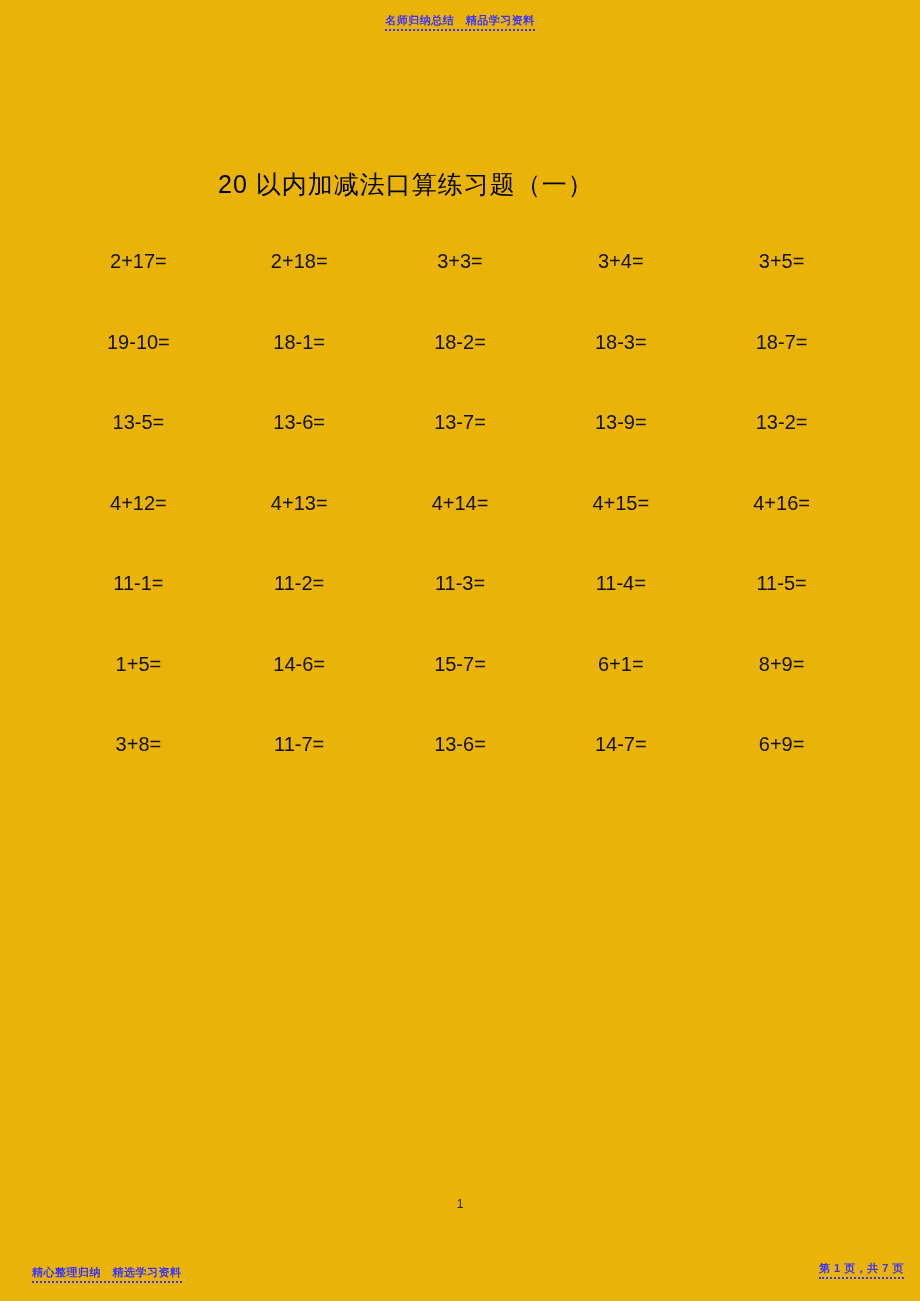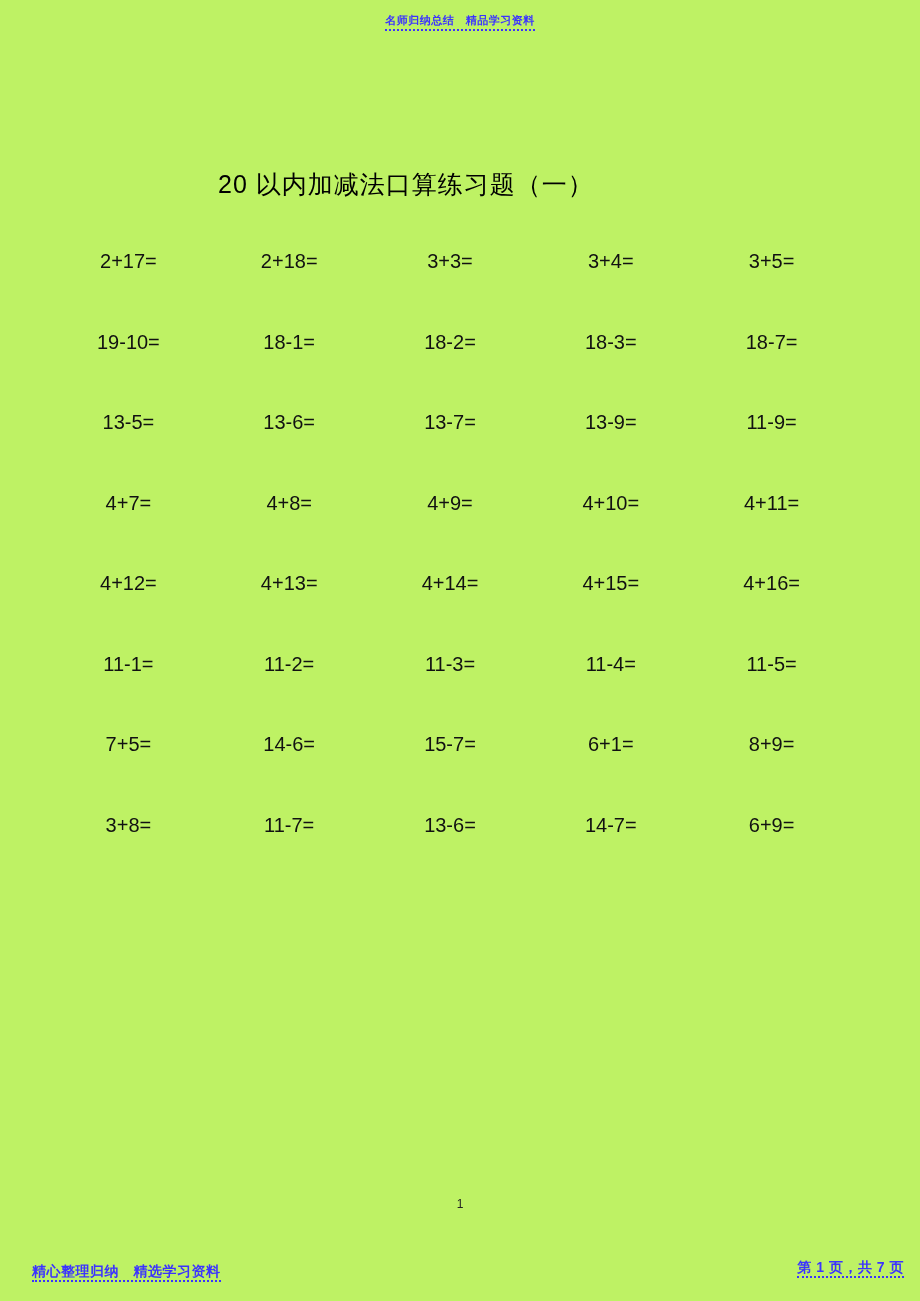--- a/index.html
+++ b/index.html
@@ -9,21 +9,21 @@
   }
   body {
     font-family: "Liberation Sans", "DejaVu Sans", sans-serif;
     color: #000000;
   }
   .page {
     position: relative;
     width: 920px;
     height: 1301px;
     overflow: hidden;
-    background: #bef264;
+    background: #eab308;
   }
 
   
   .wm-header {
     position: absolute;
     top: 10px;
     left: 0;
     width: 920px;
     text-align: center;
   }
@@ -50,21 +50,21 @@
     font-weight: normal;
     color: #000000;
     letter-spacing: 1px;
     white-space: pre;
   }
 
   
   .grid {
     position: absolute;
     top: 248px;
-    left: 48px;
+    left: 58px;
     width: 804px;
   }
   .row {
     display: flex;
     width: 100%;
     height: 80.5px;
     align-items: flex-start;
   }
   .cell {
     flex: 1 1 0;
@@ -92,21 +92,21 @@
     left: 32px;
     top: 1262px;
   }
   .footer-right {
     position: absolute;
     right: 16px;
     top: 1258px;
   }
   .ft-text {
     display: inline-block;
-    font-size: 14px;
+    font-size: 11px;
     font-weight: bold;
     color: #3b33ff;
     line-height: 14px;
     letter-spacing: 0.5px;
     white-space: pre;
     padding-bottom: 2px;
     border-bottom: 2px dotted #3b33ff;
   }
 </style>
 </head>
@@ -137,50 +137,43 @@
       <div class="cell">18-3=</div>
       <div class="cell">18-7=</div>
     </div>
 
 
     <div class="row">
       <div class="cell">13-5=</div>
       <div class="cell">13-6=</div>
       <div class="cell">13-7=</div>
       <div class="cell">13-9=</div>
-      <div class="cell">11-9=</div>
+      <div class="cell">13-2=</div>
     </div>
 
-    <div class="row">
-      <div class="cell">4+7=</div>
-      <div class="cell">4+8=</div>
-      <div class="cell">4+9=</div>
-      <div class="cell">4+10=</div>
-      <div class="cell">4+11=</div>
-    </div>
 
 
     <div class="row">
       <div class="cell">4+12=</div>
       <div class="cell">4+13=</div>
       <div class="cell">4+14=</div>
       <div class="cell">4+15=</div>
       <div class="cell">4+16=</div>
     </div>
 
     <div class="row">
       <div class="cell">11-1=</div>
       <div class="cell">11-2=</div>
       <div class="cell">11-3=</div>
       <div class="cell">11-4=</div>
       <div class="cell">11-5=</div>
     </div>
 
     <div class="row">
-      <div class="cell">7+5=</div>
+      <div class="cell">1+5=</div>
       <div class="cell">14-6=</div>
       <div class="cell">15-7=</div>
       <div class="cell">6+1=</div>
       <div class="cell">8+9=</div>
     </div>
 
     <div class="row">
       <div class="cell">3+8=</div>
       <div class="cell">11-7=</div>
       <div class="cell">13-6=</div>

